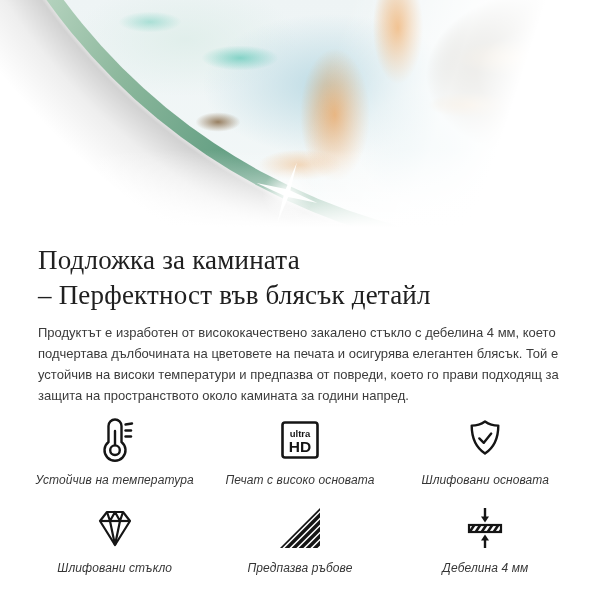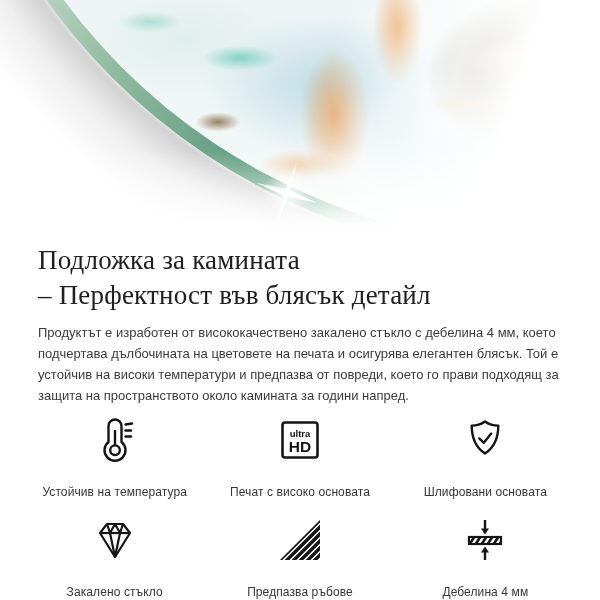--- a/index.html
+++ b/index.html
@@ -67,21 +67,21 @@
     font-size:13px;line-height:21px;color:#3b3b3b;
   }
 
   
   .features{
     margin-top:10px;padding:0 22px;
     display:grid;grid-template-columns:1fr 1fr 1fr;row-gap:17px;
   }
   .feature{display:flex;flex-direction:column;align-items:center;}
   .f-icon{height:48px;display:flex;align-items:flex-start;justify-content:center;}
-  .f-label{margin-top:21px;font-size:12px;color:#363636;letter-spacing:0.1px;}
+  .f-label{margin-top:9px;font-size:12px;color:#363636;letter-spacing:0.1px;font-style:italic;}
   svg{display:block;}
 </style>
 </head>
 <body>
 
 <div class="page">
 
   <div class="hero">
     <div class="glass-edge"></div>
     <div class="marble"></div>
@@ -138,21 +138,21 @@
 
     <div class="feature">
       <div class="f-icon">
         <svg width="48" height="48" viewBox="0 0 48 48" fill="none" stroke="#151515" stroke-width="2.2" stroke-linejoin="round">
           <path d="M9 17 L16 8 H32 L39 17 L24 41 Z"></path>
           <path d="M9 17 H39"></path>
           <path d="M16 8 L19 17 L24 8 L29 17 L32 8"></path>
           <path d="M19 17 L24 41 M29 17 L24 41"></path>
         </svg>
       </div>
-      <div class="f-label">Закалено стъкло</div>
+      <div class="f-label">Шлифовани стъкло</div>
     </div>
 
     <div class="feature">
       <div class="f-icon">
         <svg width="48" height="48" viewBox="0 0 48 48">
           <defs>
               <clipPath id="triClip">
                 <path d="M4 44 L44 44 L44 4 Z"></path>
               </clipPath>
             </defs>

